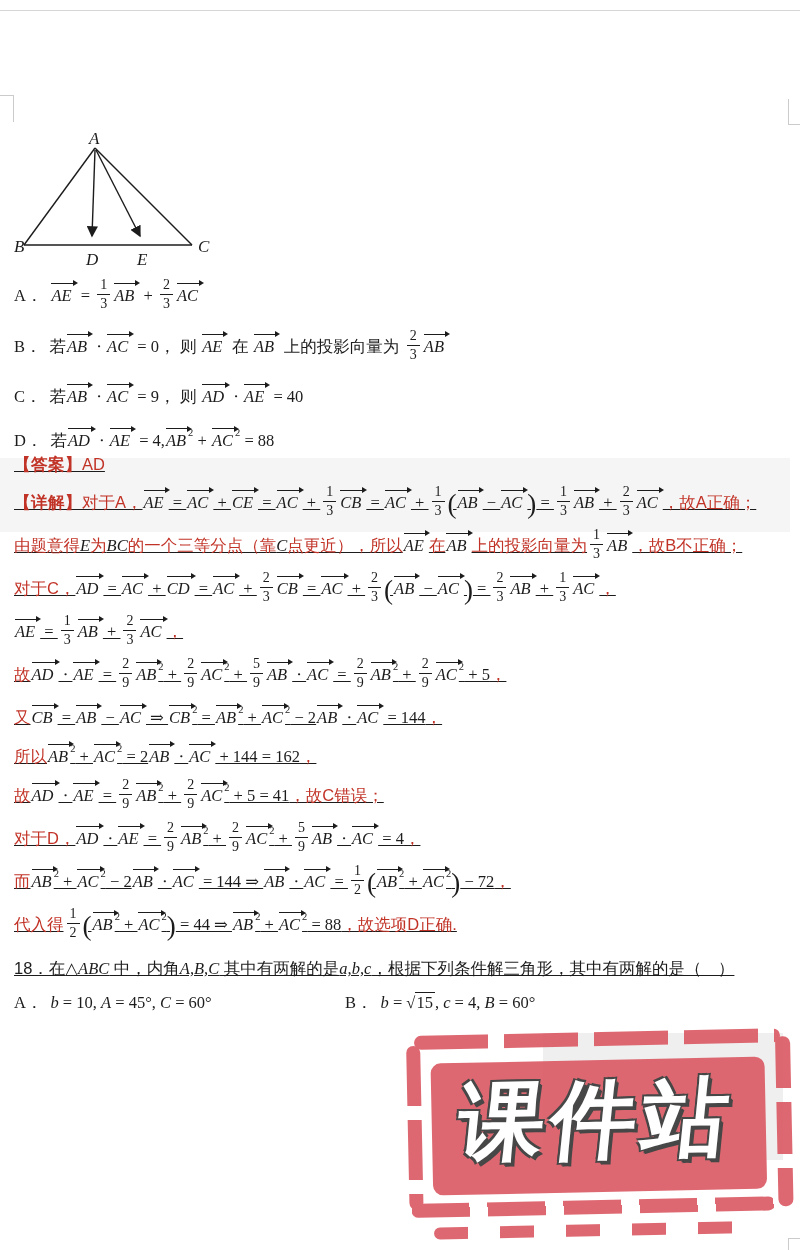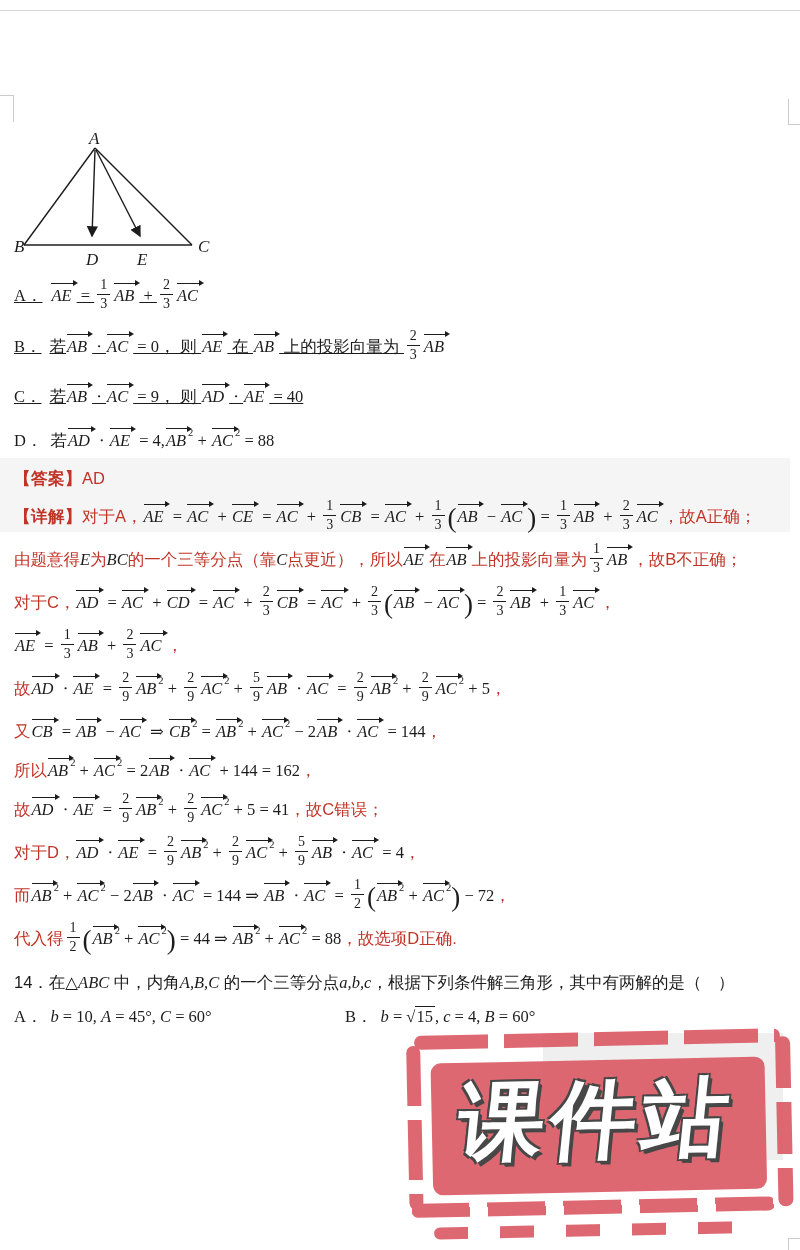--- a/index.html
+++ b/index.html
@@ -14,23 +14,23 @@
   .corner-tr{position:absolute;left:788px;top:99px;width:11px;height:25px;border-left:1px solid #cbcbcb;border-bottom:1px solid #cbcbcb;background:#fff;}
   .corner-br{position:absolute;left:788px;top:1238px;width:11px;height:12px;border-left:1px solid #cbcbcb;border-top:1px solid #cbcbcb;background:#fff;}
   .band-ans{position:absolute;left:0;top:458px;width:790px;height:74px;background:#f5f5f5;}
   .band-stamp{position:absolute;left:543px;top:1033px;width:240px;height:127px;background:#efefef;}
 
   .content{position:absolute;left:14px;top:128px;width:776px;z-index:2;}
 
   .figure{margin:2px 0 10px 0;}
   .figure svg{display:block;}
 
-  .line{margin-bottom:10px;line-height:1.5;}
-  .opt-row{margin-bottom:14px;line-height:1.4;}
-  .opt-row.tall{margin-bottom:18px;text-decoration:underline;}
+  .line{margin-bottom:10px;line-height:1.5;text-decoration:underline;}
+  .opt-row{line-height:1.4;}
+  .opt-row.tall{margin-bottom:18px;}
   .opt-label{font-family:"Liberation Serif","DejaVu Serif",serif;margin-right:8px;}
 
   .seg-red{color:var(--red);}
   .pref{color:var(--red);font-weight:bold;letter-spacing:.5px;}
   .seg-cn{color:var(--ink);}
   .seg-bt{font-family:"Liberation Serif","DejaVu Serif",serif;}
   .seg-it{font-family:"Liberation Serif","DejaVu Serif",serif;font-style:italic;}
 
   .vecwrap{white-space:nowrap;}
   .vec{
@@ -137,21 +137,21 @@
   <div class="line"><span class="seg-red">对于C，</span><span class="vecwrap"><span class="vec">AD</span></span><span class="seg-bt"> = </span><span class="vecwrap"><span class="vec">AC</span></span><span class="seg-bt"> + </span><span class="vecwrap"><span class="vec">CD</span></span><span class="seg-bt"> = </span><span class="vecwrap"><span class="vec">AC</span></span><span class="seg-bt"> + </span><span class="frac"><span class="fn">2</span><span class="fd">3</span></span><span class="vecwrap"><span class="vec">CB</span></span><span class="seg-bt"> = </span><span class="vecwrap"><span class="vec">AC</span></span><span class="seg-bt"> + </span><span class="frac"><span class="fn">2</span><span class="fd">3</span></span><span class="bigp">(</span><span class="vecwrap"><span class="vec">AB</span></span><span class="seg-bt"> − </span><span class="vecwrap"><span class="vec">AC</span></span><span class="bigp">)</span><span class="seg-bt"> = </span><span class="frac"><span class="fn">2</span><span class="fd">3</span></span><span class="vecwrap"><span class="vec">AB</span></span><span class="seg-bt"> + </span><span class="frac"><span class="fn">1</span><span class="fd">3</span></span><span class="vecwrap"><span class="vec">AC</span></span><span class="seg-red">，</span></div>
   <div class="line"><span class="vecwrap"><span class="vec">AE</span></span><span class="seg-bt"> = </span><span class="frac"><span class="fn">1</span><span class="fd">3</span></span><span class="vecwrap"><span class="vec">AB</span></span><span class="seg-bt"> + </span><span class="frac"><span class="fn">2</span><span class="fd">3</span></span><span class="vecwrap"><span class="vec">AC</span></span><span class="seg-red">，</span></div>
   <div class="line"><span class="seg-red">故</span><span class="vecwrap"><span class="vec">AD</span></span><span class="seg-bt"> ⋅ </span><span class="vecwrap"><span class="vec">AE</span></span><span class="seg-bt"> = </span><span class="frac"><span class="fn">2</span><span class="fd">9</span></span><span class="vecwrap"><span class="vec">AB</span><span class="msup">2</span></span><span class="seg-bt"> + </span><span class="frac"><span class="fn">2</span><span class="fd">9</span></span><span class="vecwrap"><span class="vec">AC</span><span class="msup">2</span></span><span class="seg-bt"> + </span><span class="frac"><span class="fn">5</span><span class="fd">9</span></span><span class="vecwrap"><span class="vec">AB</span></span><span class="seg-bt"> ⋅ </span><span class="vecwrap"><span class="vec">AC</span></span><span class="seg-bt"> = </span><span class="frac"><span class="fn">2</span><span class="fd">9</span></span><span class="vecwrap"><span class="vec">AB</span><span class="msup">2</span></span><span class="seg-bt"> + </span><span class="frac"><span class="fn">2</span><span class="fd">9</span></span><span class="vecwrap"><span class="vec">AC</span><span class="msup">2</span></span><span class="seg-bt"> + 5</span><span class="seg-red">，</span></div>
   <div class="line"><span class="seg-red">又</span><span class="vecwrap"><span class="vec">CB</span></span><span class="seg-bt"> = </span><span class="vecwrap"><span class="vec">AB</span></span><span class="seg-bt"> − </span><span class="vecwrap"><span class="vec">AC</span></span><span class="seg-bt"> ⇒ </span><span class="vecwrap"><span class="vec">CB</span><span class="msup">2</span></span><span class="seg-bt"> = </span><span class="vecwrap"><span class="vec">AB</span><span class="msup">2</span></span><span class="seg-bt"> + </span><span class="vecwrap"><span class="vec">AC</span><span class="msup">2</span></span><span class="seg-bt"> − 2</span><span class="vecwrap"><span class="vec">AB</span></span><span class="seg-bt"> ⋅ </span><span class="vecwrap"><span class="vec">AC</span></span><span class="seg-bt"> = 144</span><span class="seg-red">，</span></div>
   <div class="line"><span class="seg-red">所以</span><span class="vecwrap"><span class="vec">AB</span><span class="msup">2</span></span><span class="seg-bt"> + </span><span class="vecwrap"><span class="vec">AC</span><span class="msup">2</span></span><span class="seg-bt"> = 2</span><span class="vecwrap"><span class="vec">AB</span></span><span class="seg-bt"> ⋅ </span><span class="vecwrap"><span class="vec">AC</span></span><span class="seg-bt"> + 144 = 162</span><span class="seg-red">，</span></div>
   <div class="line"><span class="seg-red">故</span><span class="vecwrap"><span class="vec">AD</span></span><span class="seg-bt"> ⋅ </span><span class="vecwrap"><span class="vec">AE</span></span><span class="seg-bt"> = </span><span class="frac"><span class="fn">2</span><span class="fd">9</span></span><span class="vecwrap"><span class="vec">AB</span><span class="msup">2</span></span><span class="seg-bt"> + </span><span class="frac"><span class="fn">2</span><span class="fd">9</span></span><span class="vecwrap"><span class="vec">AC</span><span class="msup">2</span></span><span class="seg-bt"> + 5 = 41</span><span class="seg-red">，故C错误；</span></div>
   <div class="line"><span class="seg-red">对于D，</span><span class="vecwrap"><span class="vec">AD</span></span><span class="seg-bt"> ⋅ </span><span class="vecwrap"><span class="vec">AE</span></span><span class="seg-bt"> = </span><span class="frac"><span class="fn">2</span><span class="fd">9</span></span><span class="vecwrap"><span class="vec">AB</span><span class="msup">2</span></span><span class="seg-bt"> + </span><span class="frac"><span class="fn">2</span><span class="fd">9</span></span><span class="vecwrap"><span class="vec">AC</span><span class="msup">2</span></span><span class="seg-bt"> + </span><span class="frac"><span class="fn">5</span><span class="fd">9</span></span><span class="vecwrap"><span class="vec">AB</span></span><span class="seg-bt"> ⋅ </span><span class="vecwrap"><span class="vec">AC</span></span><span class="seg-bt"> = 4</span><span class="seg-red">，</span></div>
   <div class="line"><span class="seg-red">而</span><span class="vecwrap"><span class="vec">AB</span><span class="msup">2</span></span><span class="seg-bt"> + </span><span class="vecwrap"><span class="vec">AC</span><span class="msup">2</span></span><span class="seg-bt"> − 2</span><span class="vecwrap"><span class="vec">AB</span></span><span class="seg-bt"> ⋅ </span><span class="vecwrap"><span class="vec">AC</span></span><span class="seg-bt"> = 144 ⇒ </span><span class="vecwrap"><span class="vec">AB</span></span><span class="seg-bt"> ⋅ </span><span class="vecwrap"><span class="vec">AC</span></span><span class="seg-bt"> = </span><span class="frac"><span class="fn">1</span><span class="fd">2</span></span><span class="bigp">(</span><span class="vecwrap"><span class="vec">AB</span><span class="msup">2</span></span><span class="seg-bt"> + </span><span class="vecwrap"><span class="vec">AC</span><span class="msup">2</span></span><span class="bigp">)</span><span class="seg-bt"> − 72</span><span class="seg-red">，</span></div>
   <div class="line"><span class="seg-red">代入得</span><span class="frac"><span class="fn">1</span><span class="fd">2</span></span><span class="bigp">(</span><span class="vecwrap"><span class="vec">AB</span><span class="msup">2</span></span><span class="seg-bt"> + </span><span class="vecwrap"><span class="vec">AC</span><span class="msup">2</span></span><span class="bigp">)</span><span class="seg-bt"> = 44 ⇒ </span><span class="vecwrap"><span class="vec">AB</span><span class="msup">2</span></span><span class="seg-bt"> + </span><span class="vecwrap"><span class="vec">AC</span><span class="msup">2</span></span><span class="seg-bt"> = 88</span><span class="seg-red">，故选项D正确.</span></div>
 
-  <div class="line" style="margin-top:14px;"><span class="seg-cn">14．在</span><span class="seg-it">△ABC</span><span class="seg-cn"> 中，内角</span><span class="seg-it">A,B,C</span><span class="seg-cn"> 的一个三等分点</span><span class="seg-it">a,b,c</span><span class="seg-cn">，根据下列条件解三角形，其中有两解的是（　）</span></div>
+  <div class="line" style="margin-top:14px;"><span class="seg-cn">18．在</span><span class="seg-it">△ABC</span><span class="seg-cn"> 中，内角</span><span class="seg-it">A,B,C</span><span class="seg-cn"> 其中有两解的是</span><span class="seg-it">a,b,c</span><span class="seg-cn">，根据下列条件解三角形，其中有两解的是（　）</span></div>
   <div class="q12-row">
     <span class="q12-opt a"><span class="opt-label">A．</span><span><span class="seg-it">b</span><span class="seg-bt"> = 10, </span><span class="seg-it">A</span><span class="seg-bt"> = 45°, </span><span class="seg-it">C</span><span class="seg-bt"> = 60°</span></span></span>
     <span class="q12-opt"><span class="opt-label">B．</span><span><span class="seg-it">b</span><span class="seg-bt"> = </span><span class="sqrtwrap"><span>√</span><span class="rad">15</span></span><span class="seg-bt">, </span><span class="seg-it">c</span><span class="seg-bt"> = 4, </span><span class="seg-it">B</span><span class="seg-bt"> = 60°</span></span></span>
   </div>
 </div>
 
 <div class="stamp">
   <div class="stamp-shapes">
     <div class="st-top"></div>
     <div class="st-left"></div>

